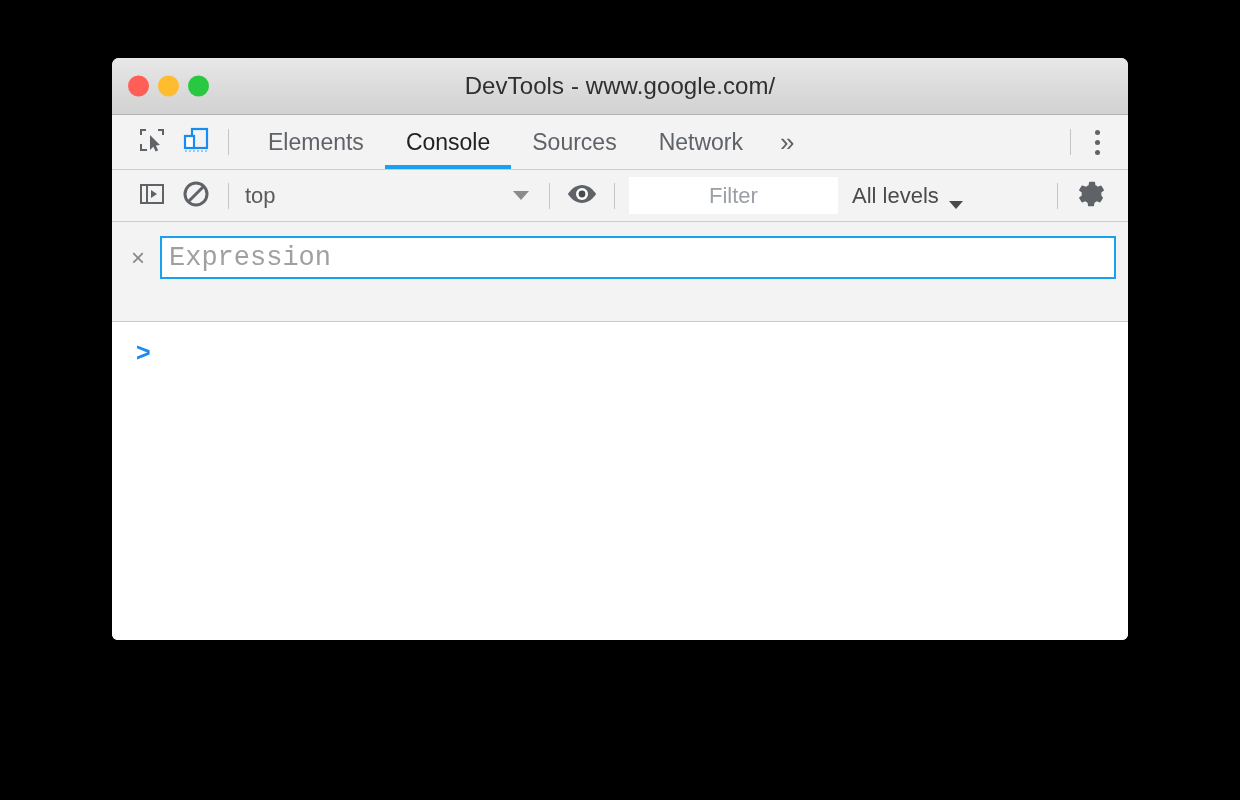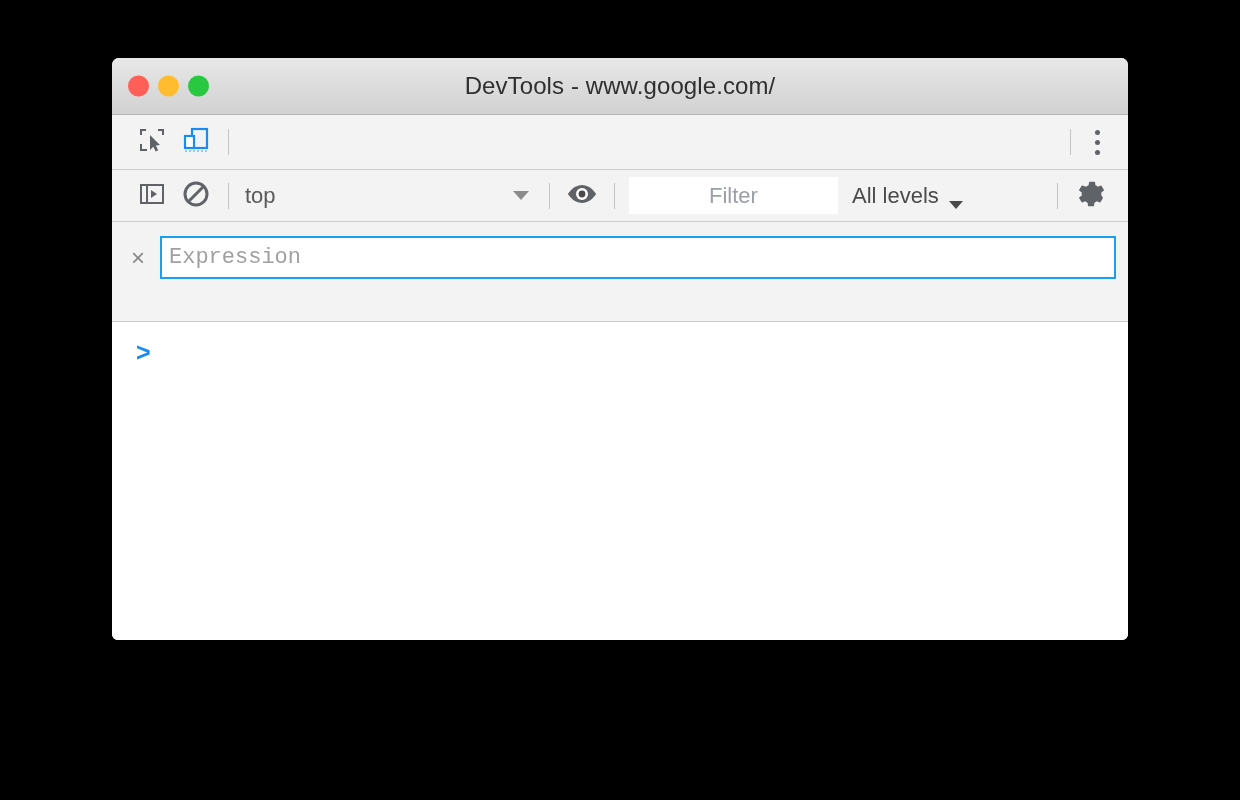--- a/index.html
+++ b/index.html
@@ -212,21 +212,21 @@
     line-height: 1;
     flex: 0 0 28px;
   }
   .expr-input {
     flex: 1 1 auto;
     height: 43px;
     background: #ffffff;
     border: 2px solid #1aa0f0;
     outline: none;
     font-family: "Liberation Mono", monospace;
-    font-size: 22px;
+    font-size: 27px;
     color: #c2410c;
     padding: 0 4px 0 7px;
     caret-color: #000;
   }
   .expr-input::placeholder { color: #a0a0a0; opacity: 1; }
 
   
   .console-body {
     flex: 1 1 auto;
     background: #ffffff;
@@ -272,20 +272,37 @@
         <svg width="28" height="28" viewBox="0 0 28 28">
           <rect x="10" y="3" width="15" height="19" fill="none" stroke="#1a8cf0" stroke-width="2.2"></rect>
           <rect x="3" y="10" width="9" height="12" fill="#fff" stroke="#1a8cf0" stroke-width="2.2"></rect>
           <line x1="3" y1="25" x2="25" y2="25" stroke="#8fcdf7" stroke-width="2" stroke-dasharray="2 2"></line>
         </svg>
       </span>
     </div>
 
     <span class="vsep"></span>
 
+    <div class="tabs">
+      <div class="tab">
+        <span>Elements</span>
+      </div>
+      <div class="tab active">
+        <span>Console</span>
+      </div>
+      <div class="tab">
+        <span>Sources</span>
+      </div>
+      <div class="tab">
+        <span>Network</span>
+      </div>
+      <div class="tab-overflow">
+        <span>»</span>
+      </div>
+    </div>
 
     <div class="tabbar-right">
       <span class="vsep"></span>
       <div class="dots">
         <i></i>
         <i></i>
         <i></i>
       </div>
     </div>
   </div>

